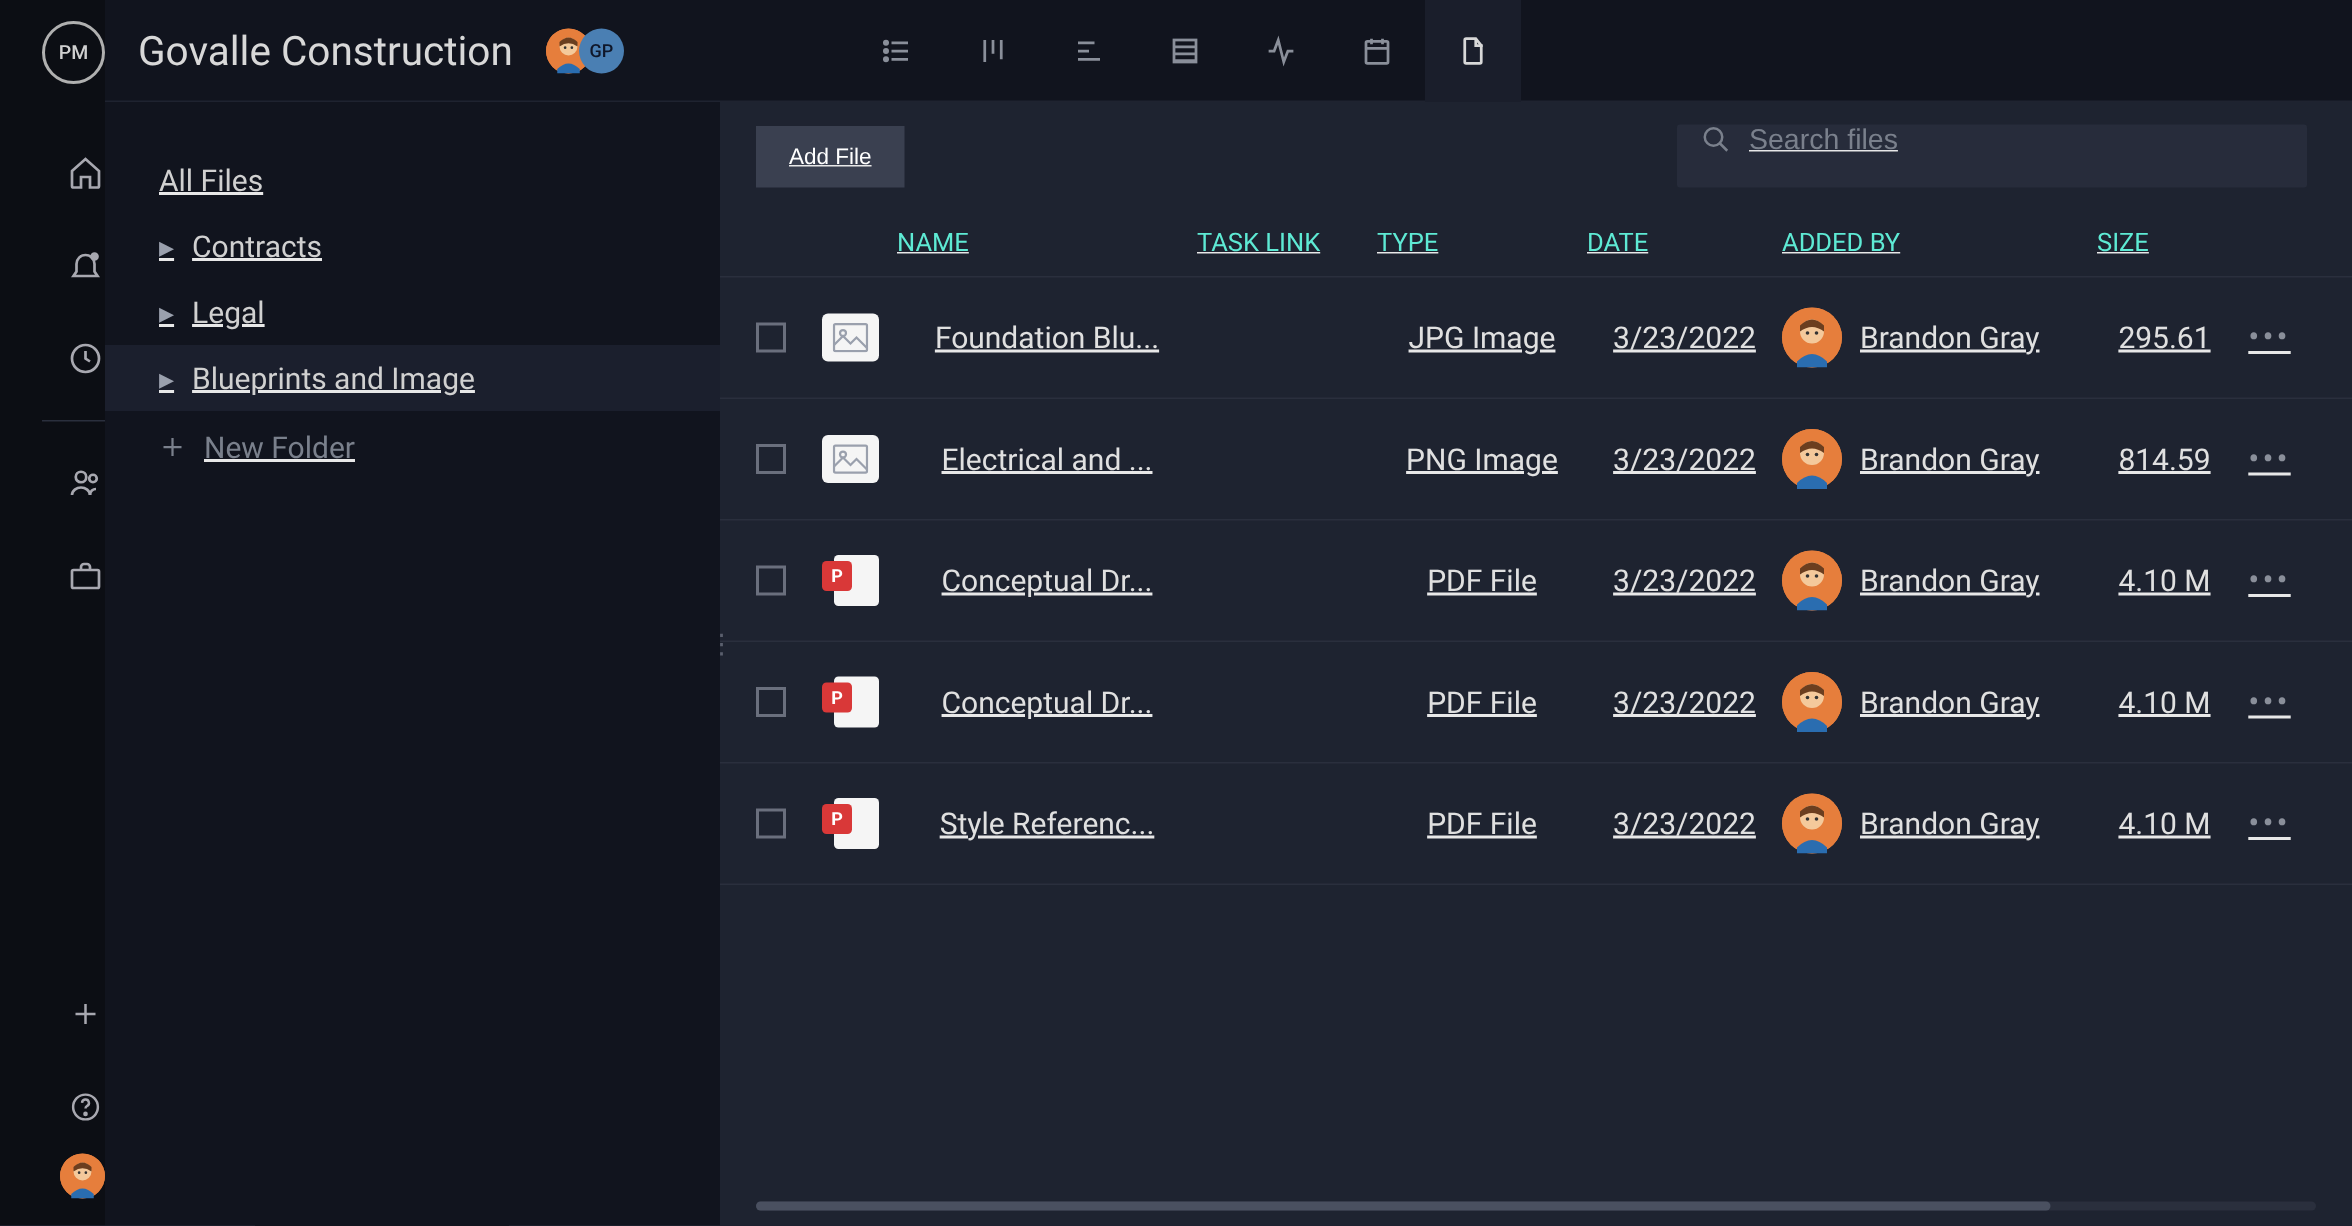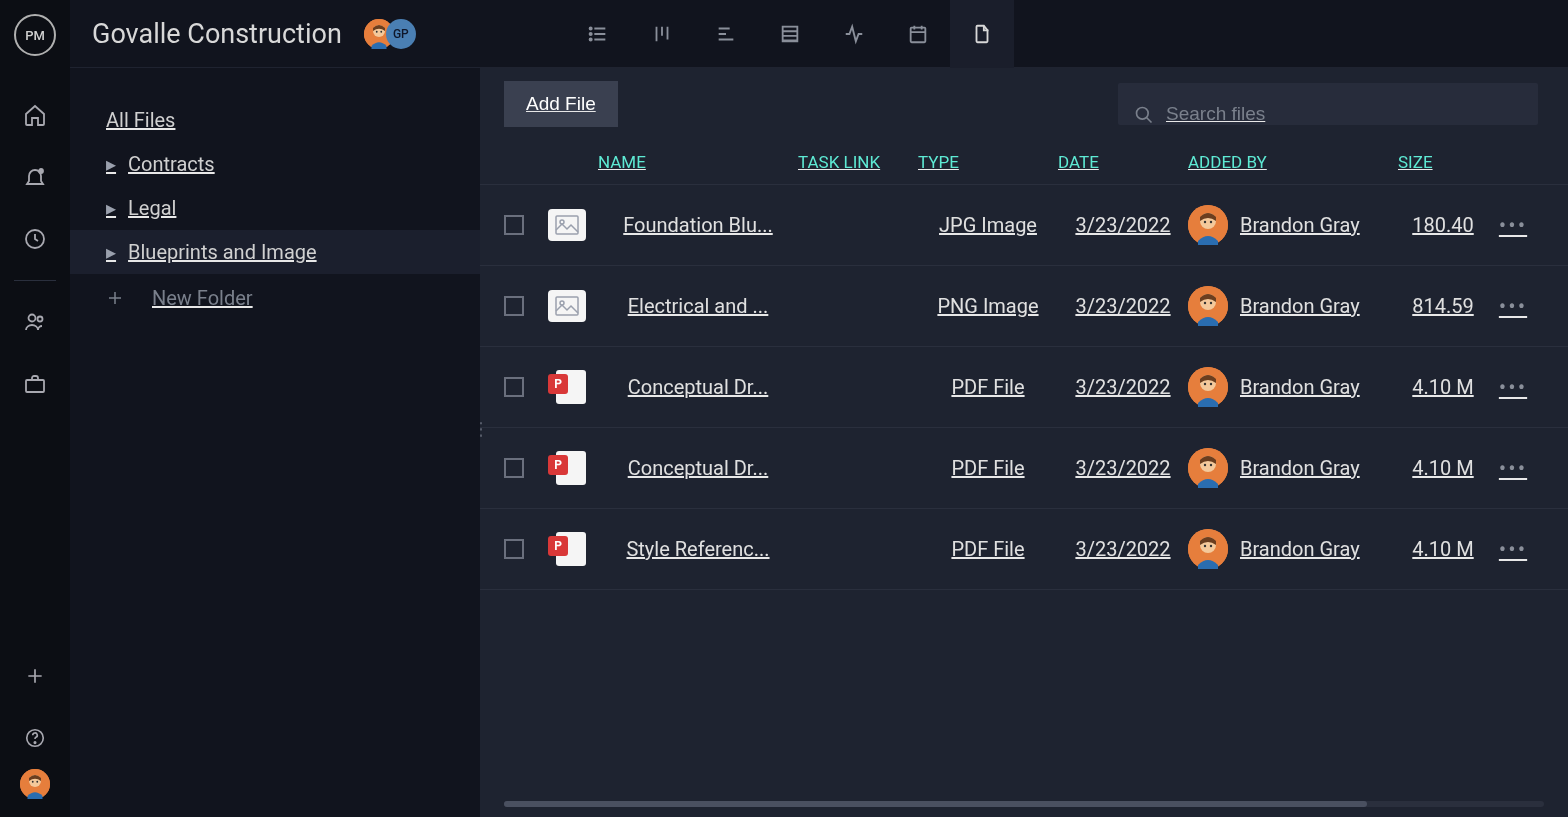--- a/index.html
+++ b/index.html
@@ -10,21 +10,21 @@
   width: 1568px;
   height: 817px;
   overflow: hidden;
   display: flex;
 }
 .iconbar {
   width: 70px;
   background: #0c0e14;
   display: flex;
   flex-direction: column;
-  align-items: center;
+  align-items: flex-end;
   padding-top: 14px;
 }
 .logo-circle {
   width: 42px; height: 42px;
   border: 2px solid #b0b0b0;
   border-radius: 50%;
   display: flex; align-items: center; justify-content: center;
   font-size: 13px; color: #d0d0d0; font-weight: 500;
   margin-bottom: 28px;
 }
@@ -86,40 +86,40 @@
   display: flex; align-items: center;
 }
 .tree-child { padding-left: 36px; }
 .tree-child .caret { margin-right: 12px; color: #9aa0ad; }
 .tree-row.selected { background: #1b1f2d; }
 .tree-new {
   padding: 12px 0 12px 36px;
   font-size: 20px;
   color: #7a808c;
   cursor: pointer;
-  display: flex; align-items: center; gap: 28px;
+  display: flex; align-items: center; gap: 12px;
 }
 .drag-dots {
   position: absolute; right: -8px; top: 350px;
   color: #5a5f6d; font-size: 18px; letter-spacing: -2px;
 }
 .files { flex: 1; background: #1e2330; display: flex; flex-direction: column; }
 .files-toolbar {
   height: 72px; display: flex; align-items: center;
   padding: 0 30px 0 24px;
 }
 .add-btn {
   background: #3a4050; color: #fff;
   border: none; padding: 12px 22px;
-  font-size: 19px; cursor: pointer;
+  font-size: 15px; cursor: pointer;
 }
 .toolbar-spacer { flex: 1; }
 .search-wrap {
   background: #272c3b; height: 42px; width: 420px;
-  display: flex; align-items: flex-end; padding: 0 16px;
+  display: flex; align-items: flex-start; padding: 0 16px;
   border-radius: 2px;
 }
 .search-wrap input {
   background: transparent; border: none; outline: none;
   color: #d0d0d0; font-size: 19px; margin-left: 12px; flex: 1;
 }
 .search-wrap input::placeholder { color: #7a808c; }
 .files-header {
   display: flex; align-items: center;
   padding: 12px 24px;
@@ -371,21 +371,21 @@
                   <circle cx="20" cy="20" r="20" fill="#e67e3c"></circle>
                   <circle cx="20" cy="16" r="8" fill="#f4c99b"></circle>
                   <path d="M12 12 Q20 4 28 12 L28 16 Q20 10 12 16 Z" fill="#6b3e1f"></path>
                   <circle cx="17" cy="17" r="1.2" fill="#333"></circle>
                   <circle cx="23" cy="17" r="1.2" fill="#333"></circle>
                   <path d="M10 36 Q20 26 30 36 L30 40 L10 40 Z" fill="#2a6db0"></path>
                 </svg>
               </div>
               <span>Brandon Gray</span>
             </div>
-            <div class="col-size">180.40</div>
+            <div class="col-size">295.61</div>
             <div class="col-more">
               <span class="more-dots">•••</span>
             </div>
           </div>
           <div class="file-row">
             <div class="col-chk">
               <div class="chk"></div>
             </div>
             <div class="col-icon">
               <div class="thumb-img">

